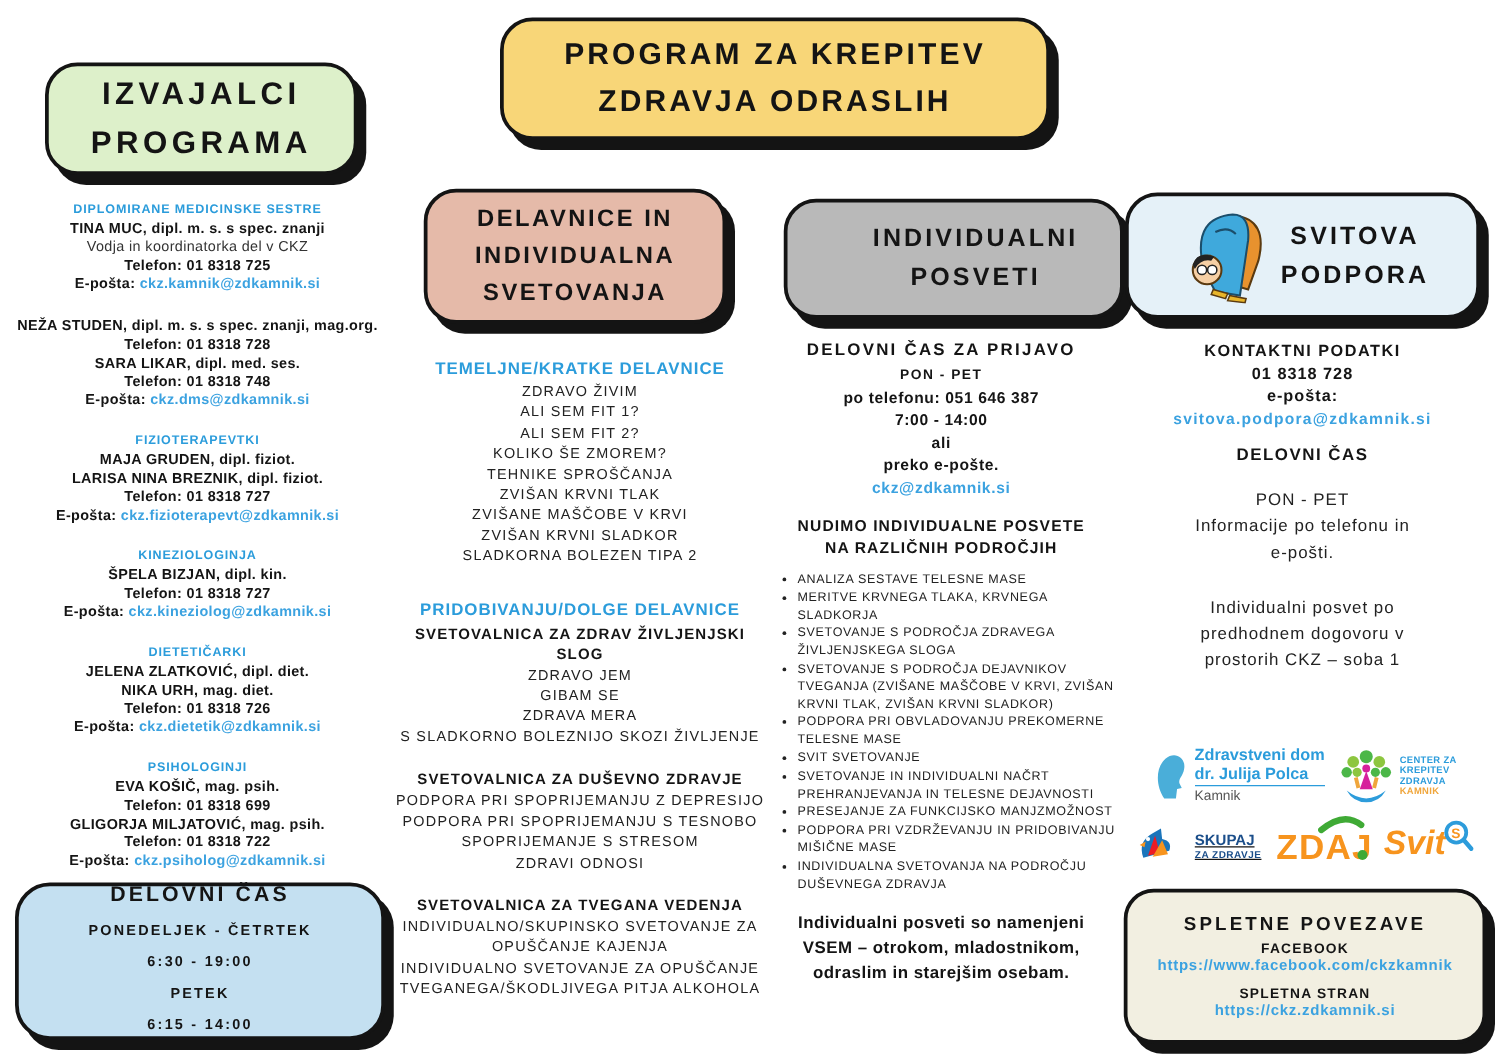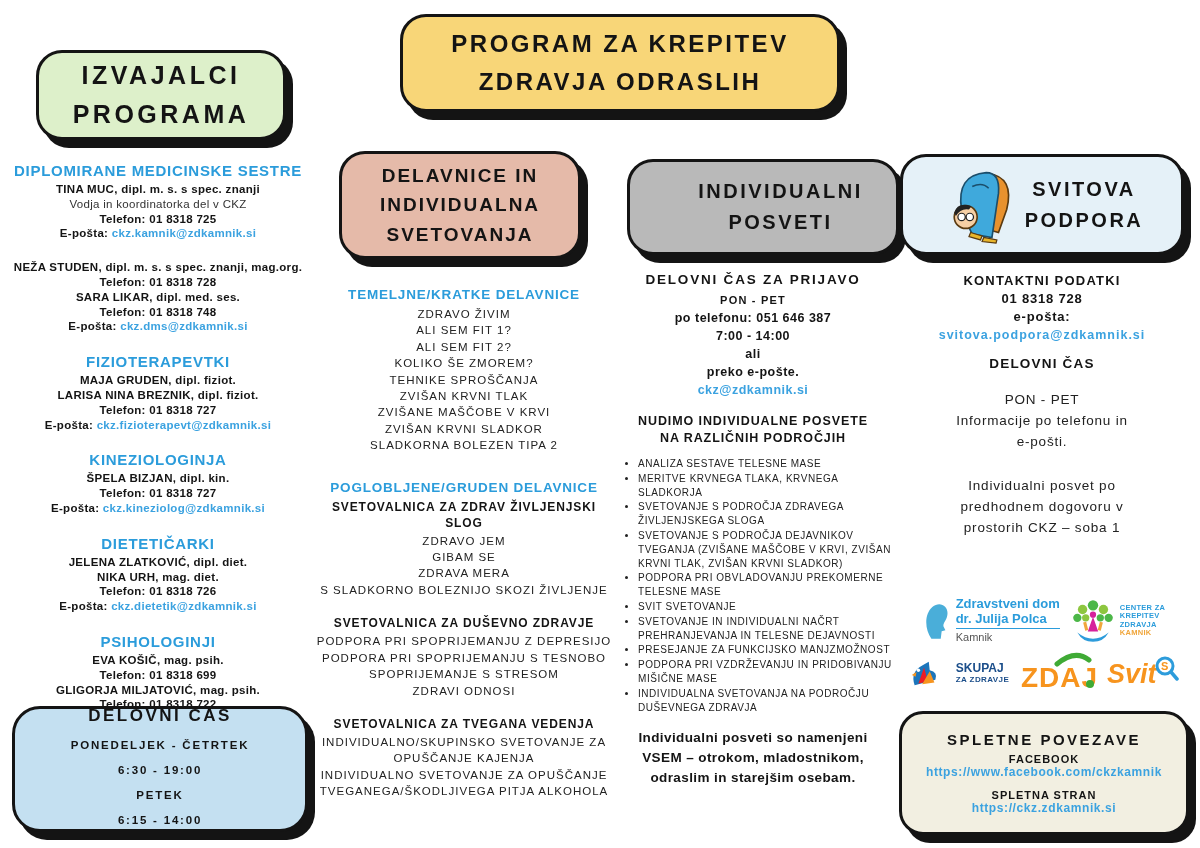--- a/index.html
+++ b/index.html
@@ -9,21 +9,21 @@
   }
   .box{
     position:absolute;border:3px solid #141414;border-radius:26px;
     box-shadow:7px 8px 0 #141414;display:flex;flex-direction:column;
     justify-content:center;align-items:center;text-align:center;font-weight:800;
   }
   .hdr-xl{font-size:25px;letter-spacing:3.5px;line-height:1.55;}
   .hdr-lg{font-size:24px;letter-spacing:2.5px;line-height:1.6;}
   .hdr-md{font-size:19px;letter-spacing:2px;line-height:1.55;}
   .col{position:absolute;text-align:center;}
-  .blue-title{color:#2b9cdb;font-weight:800;font-size:15px;letter-spacing:.7px;margin-bottom:3px;}
+  .blue-title{color:#2b9cdb;font-weight:800;font-size:10px;letter-spacing:.7px;margin-bottom:3px;}
   .line{font-size:11.5px;line-height:14.8px;letter-spacing:.3px;font-weight:700;}
   .line.plain{font-weight:400;color:#333;}
   .link{color:#3ba2e0;font-weight:700;cursor:pointer;}
   .group{margin-bottom:19px;}
   
   .sec{margin-bottom:17px;}
   .sec-title{color:#2b9cdb;font-weight:800;font-size:13.5px;letter-spacing:.8px;margin-bottom:4px;}
   .sub-title{font-weight:800;font-size:12px;letter-spacing:.9px;line-height:16px;margin-bottom:2px;}
   .item{font-size:11.5px;line-height:16.4px;letter-spacing:1px;color:#222;font-weight:400;}
   
@@ -143,21 +143,21 @@
     <div class="item">ALI SEM FIT 1?</div>
     <div class="item">ALI SEM FIT 2?</div>
     <div class="item">KOLIKO ŠE ZMOREM?</div>
     <div class="item">TEHNIKE SPROŠČANJA</div>
     <div class="item">ZVIŠAN KRVNI TLAK</div>
     <div class="item">ZVIŠANE MAŠČOBE V KRVI</div>
     <div class="item">ZVIŠAN KRVNI SLADKOR</div>
     <div class="item">SLADKORNA BOLEZEN TIPA 2</div>
   </div>
   <div class="sec">
-    <div class="sec-title">POGLOBLJENE/GRUDEN DELAVNICE</div>
+    <div class="sec-title">PRIDOBIVANJU/DOLGE DELAVNICE</div>
     <div class="sub-title">SVETOVALNICA ZA ZDRAV ŽIVLJENJSKI SLOG</div>
     <div class="item">ZDRAVO JEM</div>
     <div class="item">GIBAM SE</div>
     <div class="item">ZDRAVA MERA</div>
     <div class="item">S SLADKORNO BOLEZNIJO SKOZI ŽIVLJENJE</div>
   </div>
   <div class="sec">
     <div class="sub-title">SVETOVALNICA ZA DUŠEVNO ZDRAVJE</div>
     <div class="item">PODPORA PRI SPOPRIJEMANJU Z DEPRESIJO</div>
     <div class="item">PODPORA PRI SPOPRIJEMANJU S TESNOBO</div>
@@ -275,21 +275,21 @@
       </svg>
       <span class="ckz-text">
         <div>CENTER ZA</div>
         <div>KREPITEV</div>
         <div>ZDRAVJA</div>
         <div class="kamnik-o">KAMNIK</div>
       </span>
     </span>
   </div>
   <div class="logo-row">
-    <span style="display:inline-flex;align-items:center;gap:15px;">
+    <span style="display:inline-flex;align-items:flex-end;gap:15px;text-decoration:underline;">
       <svg width="32" height="30" viewBox="0 0 34 30">
         <path d="M6 27 Q1 13 14 6 L21 2 L22 11 Q31 13 28 21 Z" fill="#1b75bb"></path>
         <path d="M10 25 L16 8 L20 23 Z" fill="#ed1c24"></path>
         <path d="M14 26 L22 12 L27 24 Z" fill="#f7941e"></path>
         <path d="M3 16 L8 13 L7 18 Z" fill="#f7941e"></path>
         <circle cx="10" cy="11" r="1.8" fill="#ffffff"></circle>
       </svg>
       <span class="skupaj-text">
         <div>SKUPAJ</div>
         <div class="sub">ZA ZDRAVJE</div>

